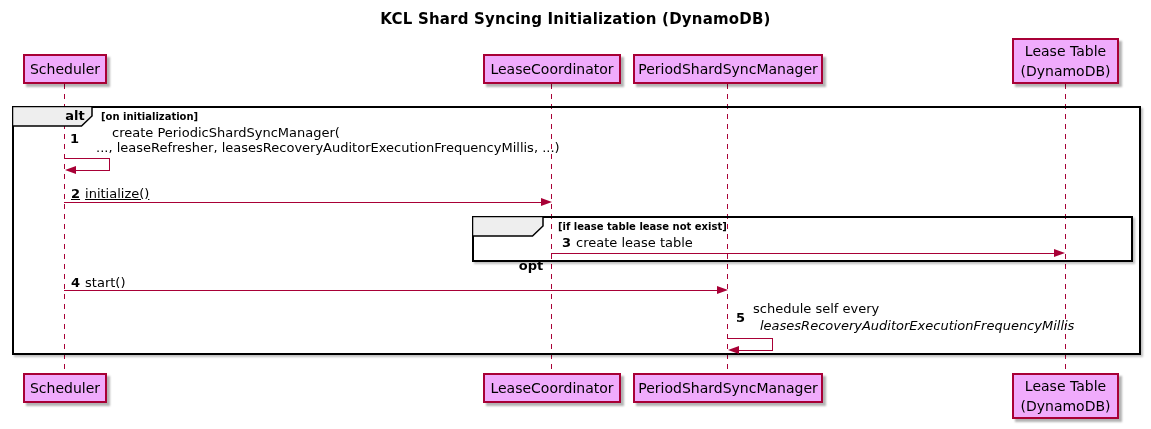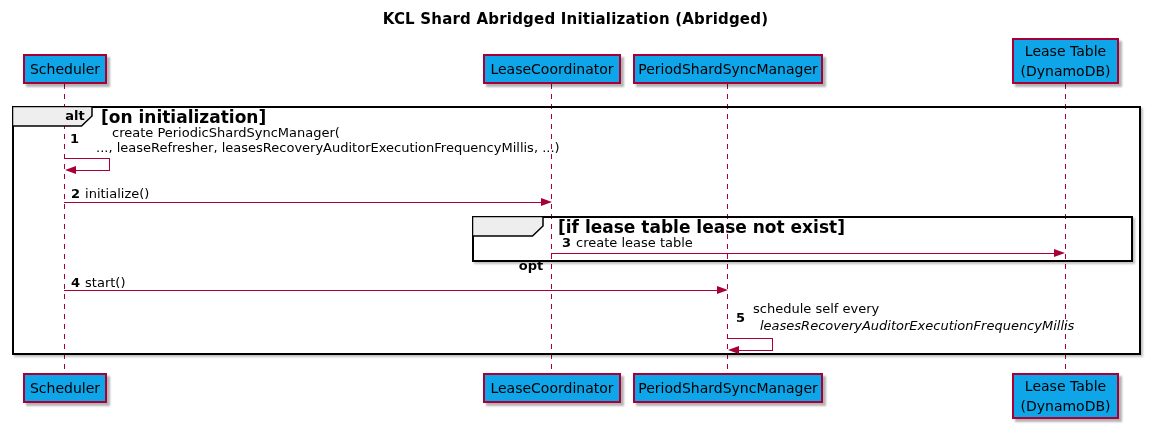--- a/index.html
+++ b/index.html
@@ -6,61 +6,61 @@
   #canvas{
     position:relative;width:1151px;height:429px;background:#ffffff;
     font-family:"DejaVu Sans","Liberation Sans",sans-serif;color:#000;
     overflow:hidden;
   }
   .title{
     position:absolute;top:10px;left:0;width:100%;text-align:center;
     font-size:15px;font-weight:600;letter-spacing:.2px;
   }
   .pbox{
-    position:absolute;background:#0ea5e9;border:2px solid #A80036;
+    position:absolute;background:#f0abfc;border:2px solid #A80036;
     box-shadow:3px 3px 2px rgba(0,0,0,.3);
     display:flex;flex-direction:column;align-items:center;justify-content:center;
     font-size:14px;line-height:1.45;box-sizing:border-box;white-space:nowrap;
   }
   .lifeline{
     position:absolute;width:1px;top:84px;height:289px;
     background:repeating-linear-gradient(to bottom,#A80036 0 5px,transparent 5px 10px);
   }
   .frame{
     position:absolute;border:2px solid #000;box-sizing:border-box;
     box-shadow:2px 2px 2px rgba(0,0,0,.25);background:transparent;
   }
   .pentagon{position:absolute;}
   .frame-label{
     position:absolute;font-size:13px;font-weight:bold;text-align:center;
     line-height:20px;
     padding-left:30px;
   }
-  .guard{position:absolute;font-size:17px;font-weight:bold;line-height:18px;white-space:nowrap;}
+  .guard{position:absolute;font-size:10px;font-weight:bold;line-height:18px;white-space:nowrap;}
   .msg-text{position:absolute;font-size:13px;line-height:15px;white-space:nowrap;}
   .msg-num{position:absolute;font-size:13px;font-weight:bold;line-height:15px;}
   .hline{position:absolute;height:1px;background:#A80036;}
   .vline{position:absolute;width:1px;background:#A80036;}
   .ah-right{
     position:absolute;width:0;height:0;
     border-top:4px solid transparent;border-bottom:4px solid transparent;
     border-left:11px solid #A80036;
   }
   .ah-left{
     position:absolute;width:0;height:0;
     border-top:4px solid transparent;border-bottom:4px solid transparent;
     border-right:11px solid #A80036;
   }
 </style>
 </head>
 <body>
 
 <div id="canvas">
 
-  <div class="title">KCL Shard Abridged Initialization (Abridged)</div>
+  <div class="title">KCL Shard Syncing Initialization (DynamoDB)</div>
 
   <div class="lifeline" style="left:64px;"></div>
   <div class="lifeline" style="left:551px;"></div>
   <div class="lifeline" style="left:727px;"></div>
   <div class="lifeline" style="left:1065px;"></div>
 
   <div class="frame" style="left:12px;top:106px;width:1129px;height:249px;"></div>
   <svg class="pentagon" style="left:12px;top:106px;" width="81" height="21">
     <polygon points="0.5,0.5 80,0.5 80,10 69.5,20 0.5,20" fill="#EEEEEE" stroke="#000000" stroke-width="1.5"></polygon>
   </svg>
@@ -75,21 +75,21 @@
   <div class="guard" style="left:558px;top:218px;">[if lease table lease not exist]</div>
 
   <div class="msg-num" style="left:70px;top:131px;">1</div>
   <div class="msg-text" style="left:88px;top:125px;margin-left:24px;">create PeriodicShardSyncManager(</div>
   <div class="msg-text" style="left:96px;top:140px;">..., leaseRefresher, leasesRecoveryAuditorExecutionFrequencyMillis, ...)</div>
   <div class="hline" style="left:64px;top:158px;width:46px;"></div>
   <div class="vline" style="left:109px;top:158px;height:13px;"></div>
   <div class="hline" style="left:76px;top:170px;width:34px;"></div>
   <div class="ah-left" style="left:65px;top:166px;"></div>
 
-  <div class="msg-text" style="left:71px;top:186px;">
+  <div class="msg-text" style="left:71px;top:186px;text-decoration:underline;">
     <span class="msg-num" style="position:static;margin-right:5px;">2</span><span>initialize()</span>
   </div>
   <div class="hline" style="left:64px;top:202px;width:477px;"></div>
   <div class="ah-right" style="left:541px;top:198px;"></div>
 
   <div class="msg-text" style="left:562px;top:235px;">
     <span class="msg-num" style="position:static;margin-right:5px;">3</span><span>create lease table</span>
   </div>
   <div class="hline" style="left:551px;top:253px;width:503px;"></div>
   <div class="ah-right" style="left:1054px;top:249px;"></div>

